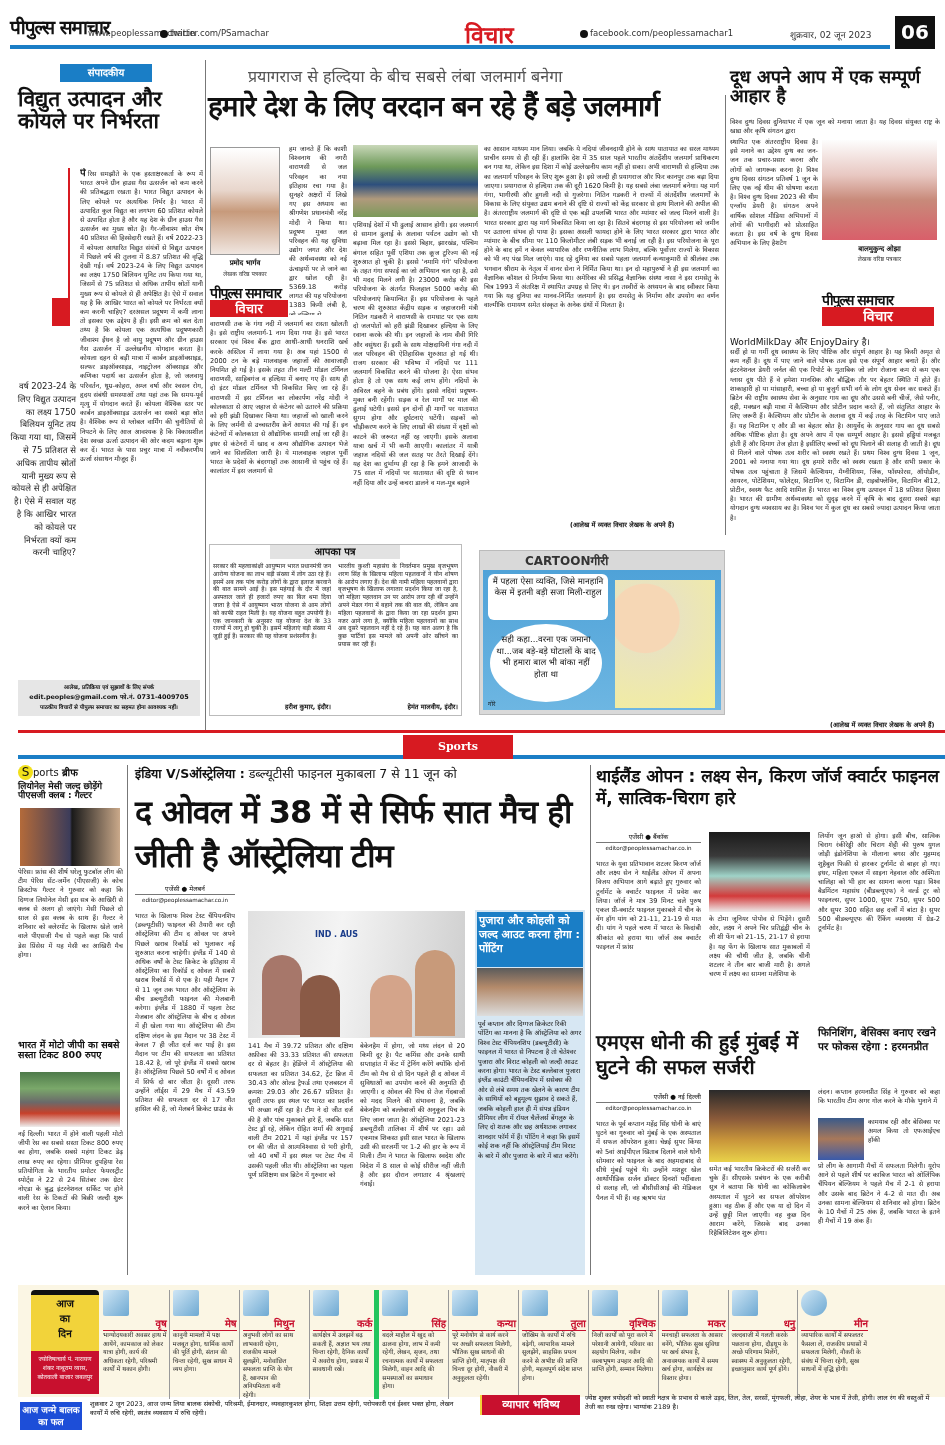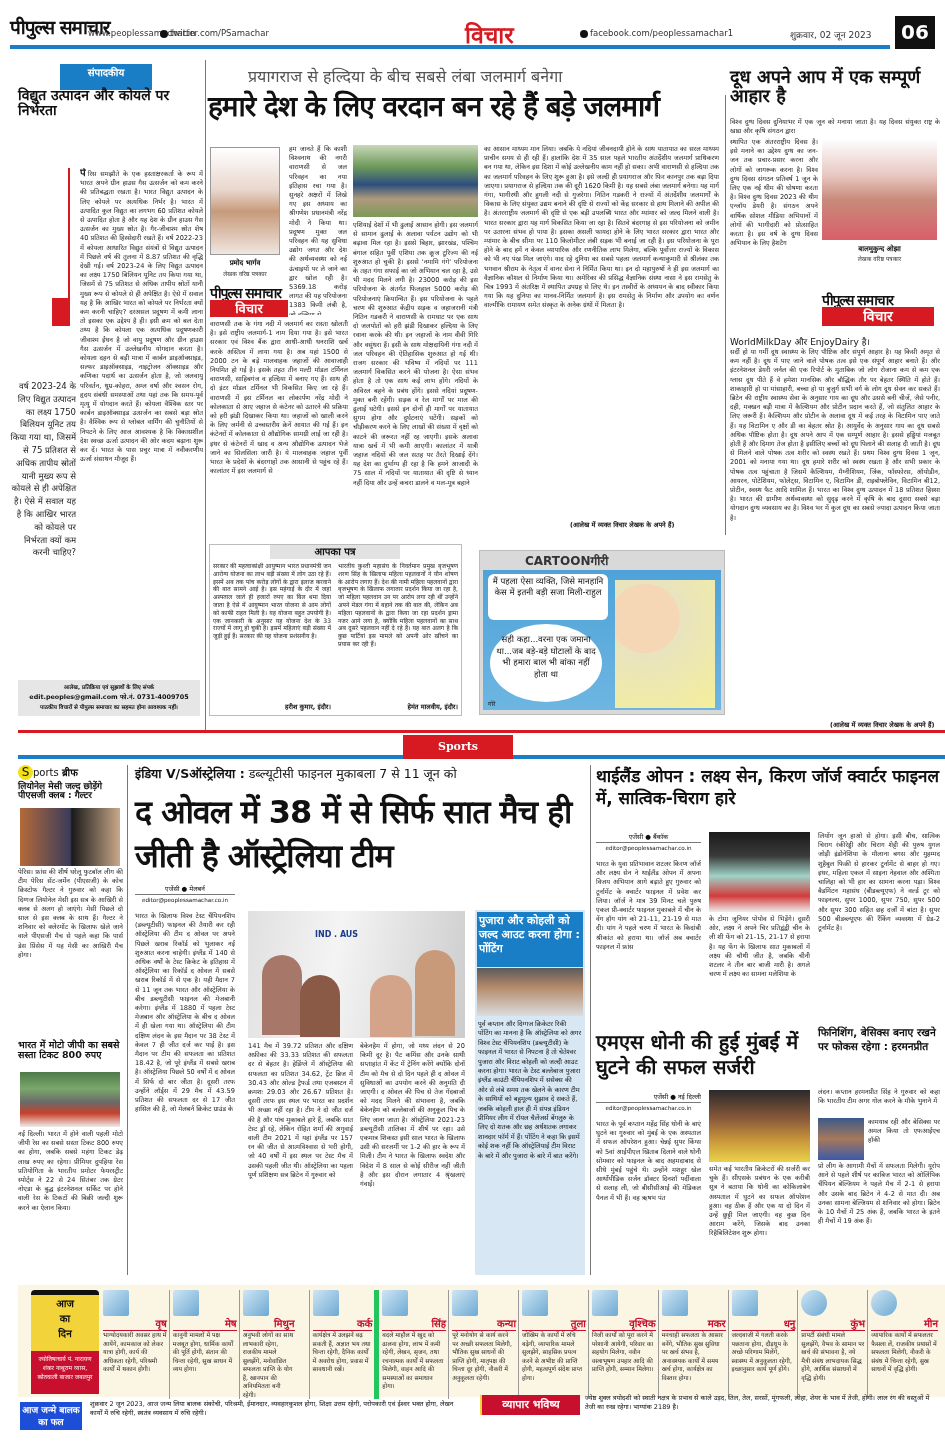--- a/index.html
+++ b/index.html
@@ -36,22 +36,22 @@
   </div>
   <div class="abs vichar">विचार</div>
   <div class="abs hlink" style="left:580px">
     <span style="display:inline-block;width:8px;height:8px;border-radius:50%;background:#111;vertical-align:middle;margin-right:2px"></span><span>facebook.com/peoplessamachar1</span>
   </div>
   <div class="abs hlink" style="left:790px;font-size:9px">शुक्रवार, 02 जून 2023</div>
   <div class="abs hblue"></div>
   <div class="abs pageno">06</div>
 </div>
 
-<div class="abs tag" style="left:60px;top:64px;width:92px;height:26px;line-height:18px">संपादकीय</div>
-<div class="abs h1" style="left:18px;top:88px;width:185px;font-size:14px">विद्युत उत्पादन और कोयले पर निर्भरता</div>
+<div class="abs tag" style="left:60px;top:64px;width:92px;height:18px;line-height:18px">संपादकीय</div>
+<div class="abs h1" style="left:18px;top:88px;width:185px;font-size:21px">विद्युत उत्पादन और कोयले पर निर्भरता</div>
 <div class="abs" style="left:68px;top:168px;width:2px;height:130px;background:#d71a21"></div>
 <div class="abs" style="left:52px;top:298px;width:18px;height:28px;background:#d71a21"></div>
 <div class="abs col" style="left:80px;top:168px;width:123px;height:495px">
   <span style="font-weight:bold;font-size:10px;margin-right:2px">पे</span><span>रिस समझौते के एक हस्ताक्षरकर्ता के रूप में भारत अपने ग्रीन हाउस गैस उत्सर्जन को कम करने की प्रतिबद्धता रखता है। भारत विद्युत उत्पादन के लिए कोयले पर अत्यधिक निर्भर है। भारत में उत्पादित कुल विद्युत का लगभग 60 प्रतिशत कोयले से उत्पादित होता है और यह देश के ग्रीन हाउस गैस उत्सर्जन का मुख्य स्रोत है। गैर-जीवाश्म स्रोत शेष 40 प्रतिशत की हिस्सेदारी रखते हैं। वर्ष 2022-23 में कोयला आधारित विद्युत संयंत्रों से विद्युत उत्पादन में पिछले वर्ष की तुलना में 8.87 प्रतिशत की वृद्धि देखी गई। वर्ष 2023-24 के लिए विद्युत उत्पादन का लक्ष्य 1750 बिलियन यूनिट तय किया गया था, जिसमें से 75 प्रतिशत से अधिक तापीय स्रोतों यानी मुख्य रूप से कोयले से ही अपेक्षित है। ऐसे में सवाल यह है कि आखिर भारत को कोयले पर निर्भरता क्यों कम करनी चाहिए? दरअसल प्रदूषण में कमी लाना तो इसका एक उद्देश्य है ही। इसी क्रम को बल देता तथ्य है कि कोयला एक अत्यधिक प्रदूषणकारी जीवाश्म ईंधन है जो वायु प्रदूषण और ग्रीन हाउस गैस उत्सर्जन में उल्लेखनीय योगदान करता है। कोयला दहन से बड़ी मात्रा में कार्बन डाइऑक्साइड, सल्फर डाइऑक्साइड, नाइट्रोजन ऑक्साइड और कणिका पदार्थ का उत्सर्जन होता है, जो जलवायु परिवर्तन, धूम्र-कोहरा, अम्ल वर्षा और श्वसन रोग, हृदय संबंधी समस्याओं तथा यहां तक कि समय-पूर्व मृत्यु में योगदान करते हैं। कोयला वैश्विक स्तर पर कार्बन डाइऑक्साइड उत्सर्जन का सबसे बड़ा स्रोत है। वैश्विक रूप से ग्लोबल वार्मिंग की चुनौतियों से निपटने के लिए आज आवश्यक है कि विकासशील देश स्वच्छ ऊर्जा उत्पादन की ओर कदम बढ़ाना शुरू कर दें। भारत के पास प्रचुर मात्रा में नवीकरणीय ऊर्जा संसाधन मौजूद हैं।</span>
 </div>
 <div class="abs" style="left:10px;top:380px;width:66px;font-size:8.5px;line-height:12.8px;text-align:right;color:#222">वर्ष 2023-24 के लिए विद्युत उत्पादन का लक्ष्य 1750 बिलियन यूनिट तय किया गया था, जिसमें से 75 प्रतिशत से अधिक तापीय स्रोतों यानी मुख्य रूप से कोयले से ही अपेक्षित है। ऐसे में सवाल यह है कि आखिर भारत को कोयले पर निर्भरता क्यों कम करनी चाहिए?</div>
 <div class="abs" style="left:18px;top:680px;width:182px;height:36px;background:#e6e6e6;font-size:5.6px;text-align:center;line-height:10px;padding-top:2px">
   <div style="font-weight:bold">आलेख, प्रतिक्रिया एवं सुझावों के लिए संपर्क</div>
   <div style="font-weight:bold;font-size:6.4px">edit.peoples@gmail.com फो.नं. 0731-4009705</div>
   <div style="font-weight:bold">पाठकीय विचारों से पीपुल्स समाचार का सहमत होना आवश्यक नहीं।</div>
@@ -214,25 +214,20 @@
   <div style="border-right:1px solid #999;padding-right:2px">
       <div class="ricon"></div>
       <div class="rname">मकर</div>
       <div class="rashi">मनचाही सफलता के आसार बनेंगे, भौतिक सुख सुविधा पर खर्च संभव है, अनावश्यक कार्यों में समय खर्च होगा, कार्यक्षेत्र का विस्तार होगा।</div>
     </div>
   <div style="border-right:1px solid #999;padding-right:2px">
       <div class="ricon"></div>
       <div class="rname">धनु</div>
       <div class="rashi">जल्दबाजी में गलती करके पछताना होगा, दौड़धूप के अच्छे परिणाम मिलेंगे, स्वास्थ्य में अनुकूलता रहेगी, इच्छानुसार कार्य पूर्ण होंगे।</div>
     </div>
-  <div style="border-right:1px solid #999;padding-right:2px">
-      <div class="ricon" style="border-radius:50%"></div>
-      <div class="rname">कुंभ</div>
-      <div class="rashi">प्रापर्टी संबंधी मामले सुलझेंगे, वैभव के सामान पर खर्च की संभावना है, नये मैत्री संबंध लाभदायक सिद्ध होंगे, आर्थिक संसाधनों में वृद्धि होगी।</div>
-    </div>
   <div>
       <div class="ricon" style="border-radius:50%"></div>
       <div class="rname">मीन</div>
       <div class="rashi">व्यापारिक कार्यों में सफलतर फैसला लें, राजकीय प्रयासों में सफलता मिलेगी, नौकरी के संबंध में चिन्ता रहेगी, सुख साधनों में वृद्धि होगी।</div>
     </div>
 </div>
 
 <div class="abs" style="left:20px;top:1402px;width:62px;height:28px;background:#1d4ed8;color:#fff;font-size:9px;font-weight:bold;text-align:center;line-height:12px;padding-top:2px">आज जन्मे बालक का फल</div>
 <div class="abs" style="left:90px;top:1400px;width:370px;font-size:6.5px;line-height:9px">शुक्रवार 2 जून 2023, आज जन्म लिया बालक संकोची, परिश्रमी, ईमानदार, व्यवहारकुशल होगा, शिक्षा उत्तम रहेगी, परोपकारी एवं ईश्वर भक्त होगा, लेखन कार्यों में रुचि रहेगी, स्वतंत्र व्यवसाय में रुचि रहेगी।</div>
 <div class="abs" style="left:480px;top:1395px;width:100px;height:20px;background:#c8102e;color:#fff;font-size:11px;font-weight:bold;text-align:center;line-height:20px;border-left:2px solid #f2d33a">व्यापार भविष्य</div>

